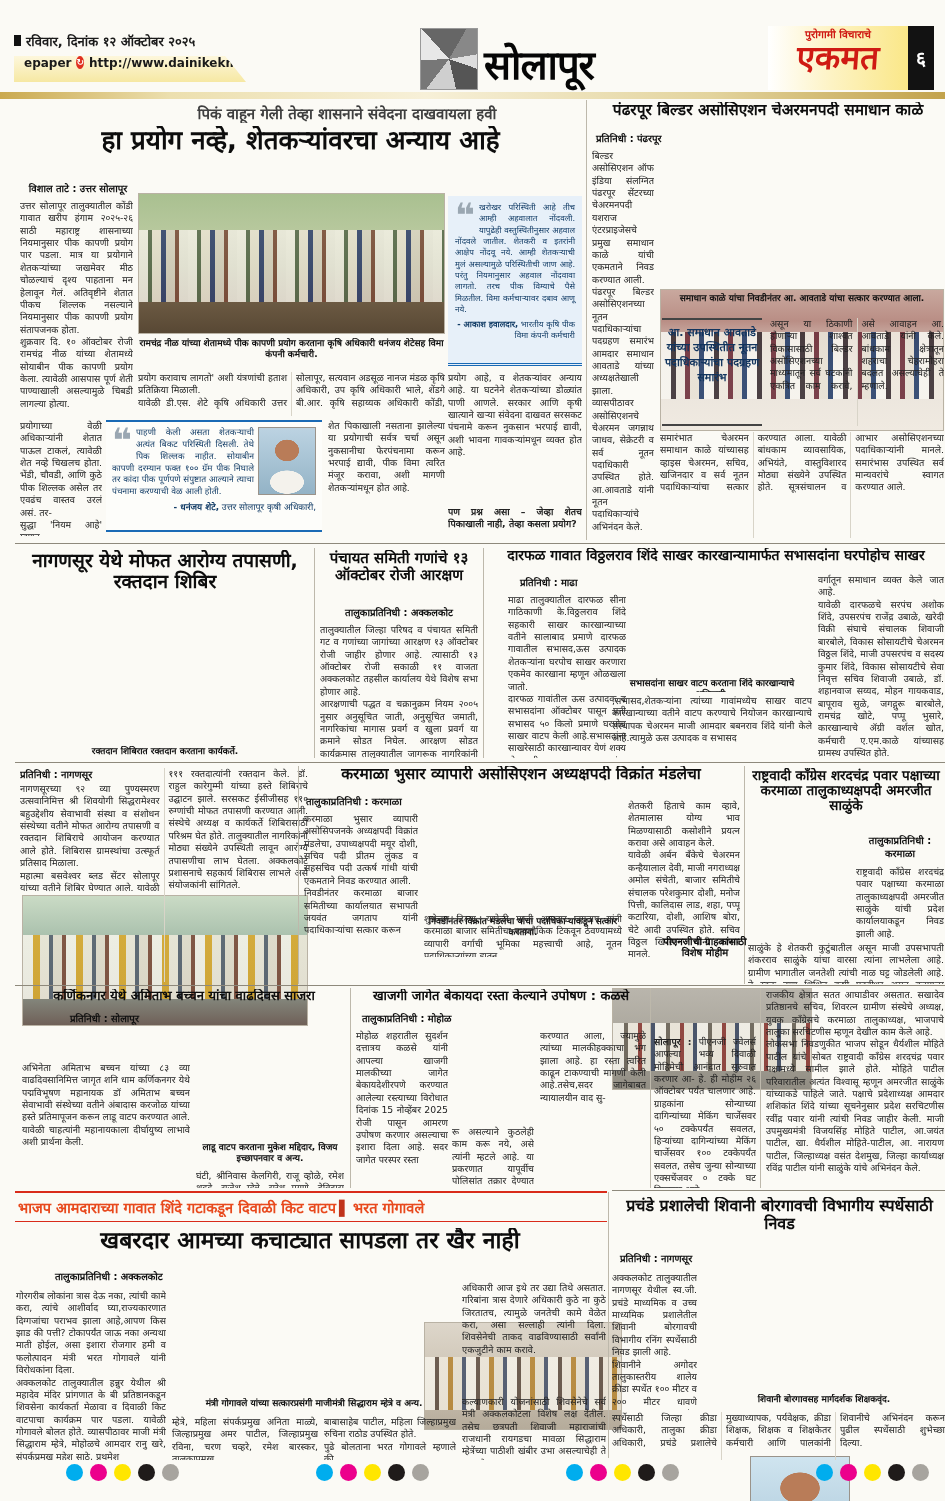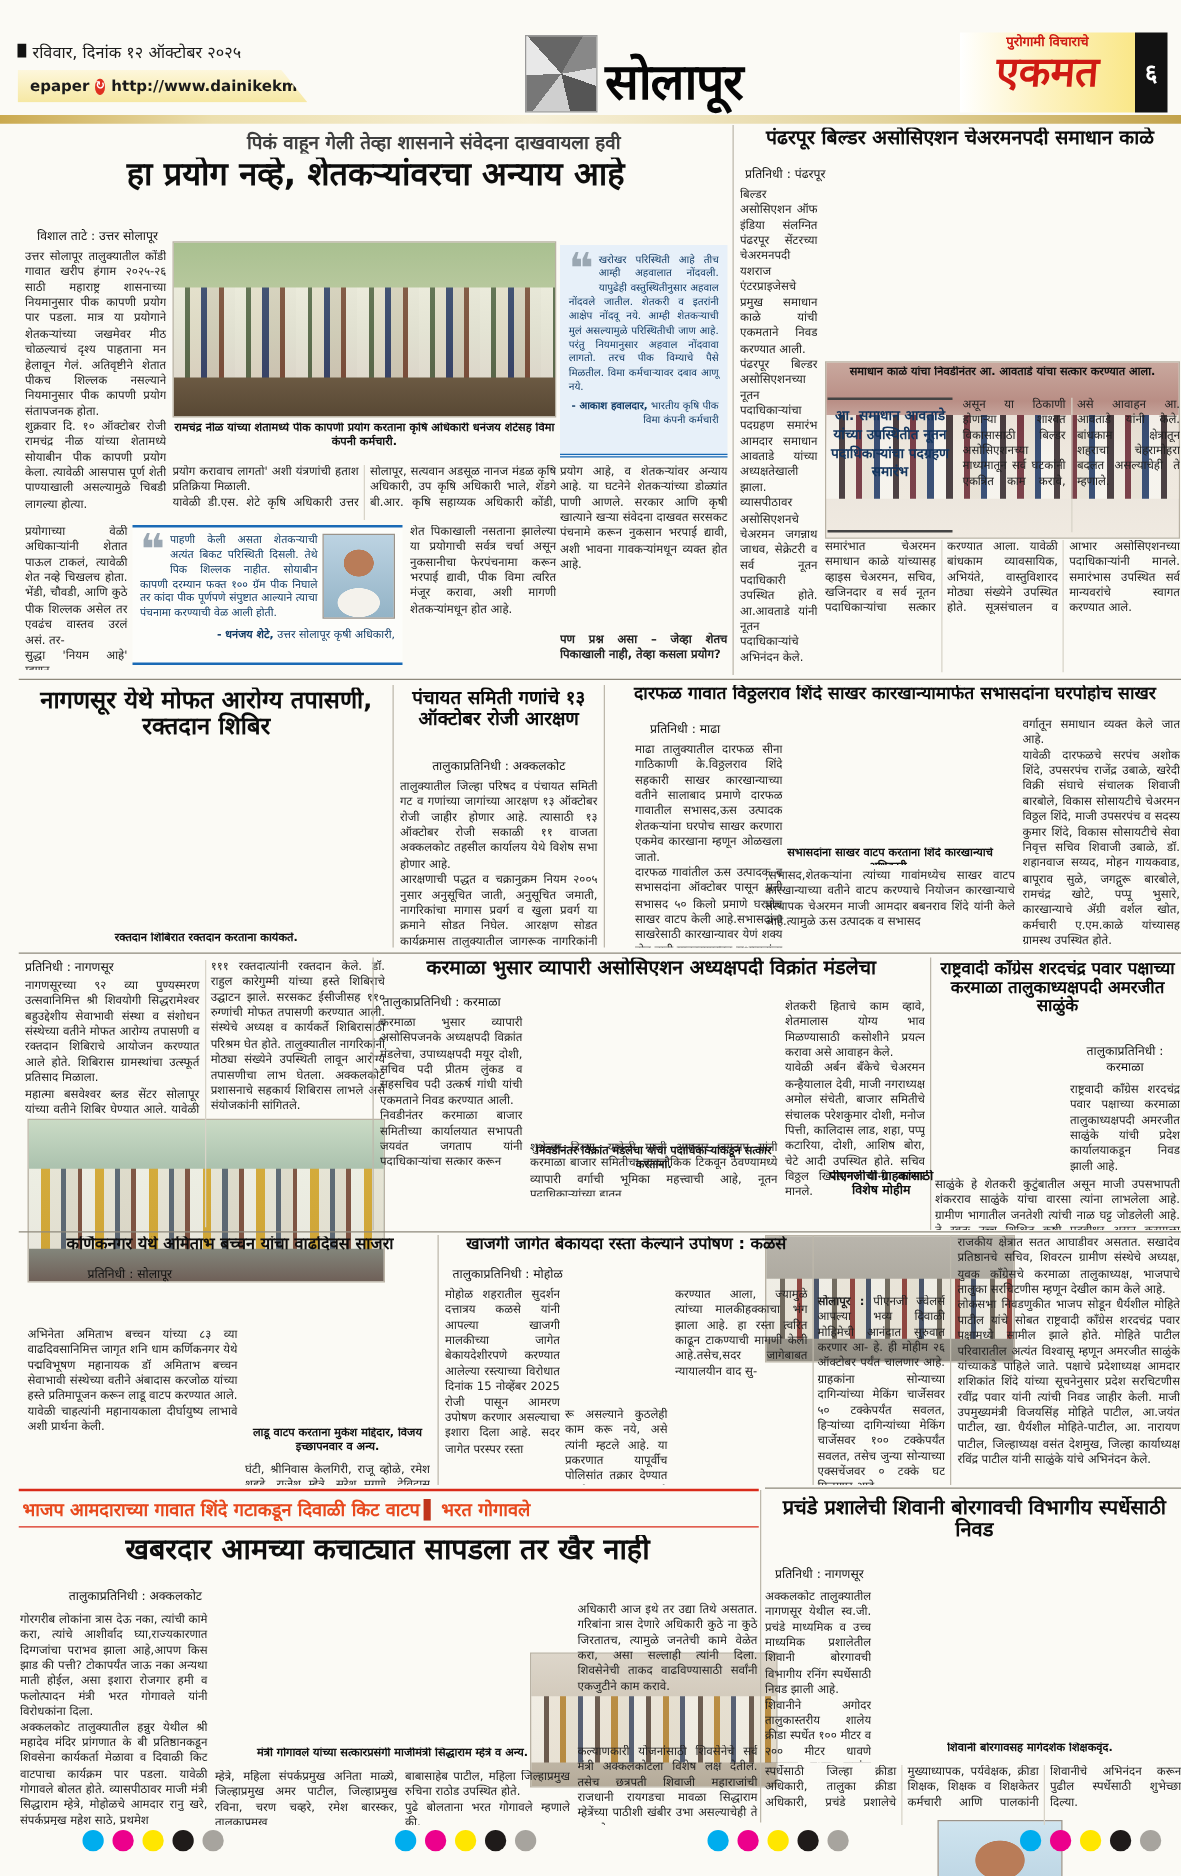--- a/index.html
+++ b/index.html
@@ -5,21 +5,21 @@
   *{box-sizing:border-box;margin:0;padding:0}
   html,body{background:#e8e8e8}
   #page{position:relative;width:945px;height:1501px;margin:0 auto;background:#fbfaf5;
         font-family:"DejaVu Sans",sans-serif;color:#1a1a1a;overflow:hidden}
   .abs{position:absolute}
   .bt{font-size:9.3px;line-height:1.33;text-align:justify;color:#222;overflow:hidden}
   .paras{white-space:pre-line}
   .c2{column-count:2;column-gap:9px;column-rule:1px solid #d8d4c8}
   .c3{column-count:3;column-gap:9px;column-rule:1px solid #d8d4c8}
   .hd{font-weight:bold;color:#0d0d0d;line-height:1.12;text-align:center;overflow:hidden}
-  .bl{font-weight:normal;font-size:9.8px;color:#111}
+  .bl{font-weight:bold;font-size:9.8px;color:#111}
   .cap{font-weight:bold;font-size:9px;line-height:1.25;text-align:center;color:#111;overflow:hidden}
   .ph{position:relative;overflow:hidden;background:#cfcac0;border:1px solid #b9b2a4}
   .ph::after{content:"";position:absolute;left:0;right:0}
   .ph-field{background:linear-gradient(180deg,#a9c090 0%,#b7c89d 26%,#87986c 52%,#6d5b44 76%,#584834 100%)}
   .ph-field::after{top:26%;height:52%;opacity:.85;background:repeating-linear-gradient(90deg,#f4f1e6 0 9px,#56684a 9px 13px,#ece5d4 13px 22px,#2f3f6d 22px 27px,#dcd5c4 27px 36px,#7b4a38 36px 40px,#f0ede2 40px 49px)}
   .ph-hall{background:linear-gradient(180deg,#c9a89e 0%,#b98e85 22%,#e9e3db 55%,#f0eae1 100%)}
   .ph-hall::after{top:30%;height:48%;opacity:.9;background:repeating-linear-gradient(90deg,#f7f5ef 0 10px,#3a2f33 10px 15px,#efe9df 15px 24px,#6e2f3a 24px 29px,#e8e2d6 29px 38px,#27406b 38px 43px)}
   .ph-blood{background:linear-gradient(180deg,#cadbc5 0%,#a3bba8 38%,#8f9c90 68%,#6f6058 100%)}
   .ph-blood::after{top:30%;height:50%;opacity:.88;background:repeating-linear-gradient(90deg,#f6f4ea 0 10px,#d9a82c 10px 17px,#eee9da 17px 26px,#55606e 26px 30px,#e5dfcf 30px 39px,#7b4a38 39px 43px)}
   .ph-ware{background:linear-gradient(180deg,#b9b5ac 0%,#aaa69c 48%,#918d83 100%)}
@@ -38,24 +38,24 @@
   .qtx{font-size:8.6px;line-height:1.38;text-align:justify;color:#123c66}
   .qat{font-size:8.8px;text-align:right;color:#123c66;margin-top:3px}
   .subhead{font-weight:bold;font-size:11px;line-height:1.35;text-align:center;color:#12355e;
            border-top:2px solid #444;border-bottom:2px solid #444;padding:6px 2px;overflow:hidden}
   .strip{font-weight:bold;font-size:14.5px;color:#e8491d;white-space:nowrap;overflow:hidden}
   .strip .bar{color:#c0331a;padding:0 3px}
   .dotrow{display:flex;gap:7px}
   .dot{width:17px;height:17px;border-radius:50%}
   .d1{background:#00adee}.d2{background:#ec008c}.d3{background:#ffe600}.d4{background:#1f1b1a}.d5{background:#a7a49e}
   
-  .datebox{font-size:13px;font-weight:normal}
+  .datebox{font-size:13px;font-weight:bold}
   .sq{display:inline-block;width:7px;height:11px;background:#111;margin-right:5px}
   .epbar{background:linear-gradient(180deg,#fdf7dc,#f6e8a3);clip-path:polygon(0 0,91% 0,100% 100%,0 100%);
-         display:flex;align-items:center;gap:5px;padding:0 14px 0 10px;font-weight:bold;font-size:12px}
+         display:flex;gap:5px;padding:0 14px 0 10px;font-weight:bold;font-size:12px}
   .epicon{display:inline-block;width:13px;height:13px;border-radius:50%;background:#e03020;color:#fff;
           font-size:9px;line-height:13px;text-align:center;font-weight:bold}
   .collage{background:conic-gradient(from 30deg,#888 0 14%,#ddd 14% 22%,#555 22% 38%,#cfcfcf 38% 52%,#777 52% 66%,#e8e8e8 66% 80%,#666 80% 100%);border:1px solid #999}
   .city{font-size:40px;font-weight:800;letter-spacing:-1px;color:#050505}
   .brandpanel{background:linear-gradient(90deg,#ffffff 0%,#fdf3c4 45%,#fae788 100%);text-align:center;padding-top:3px}
   .tagline{color:#cf1a13;font-size:10.5px;font-weight:bold;line-height:1.1}
   .brand{color:#cf1a13;font-size:33px;font-weight:800;line-height:1.0;transform:skewX(-4deg)}
   .pagebox{background:#121212;color:#fff;font-size:19px;font-weight:bold;display:flex;align-items:center;justify-content:center}
   .goldbar{background:linear-gradient(90deg,#caa94f,#ecdfae 18%,#f7f0d8 45%,#e3d49e 75%,#c2a24b)}
   .kicker{font-weight:bold;color:#3f3f3f;text-align:center;overflow:hidden}

